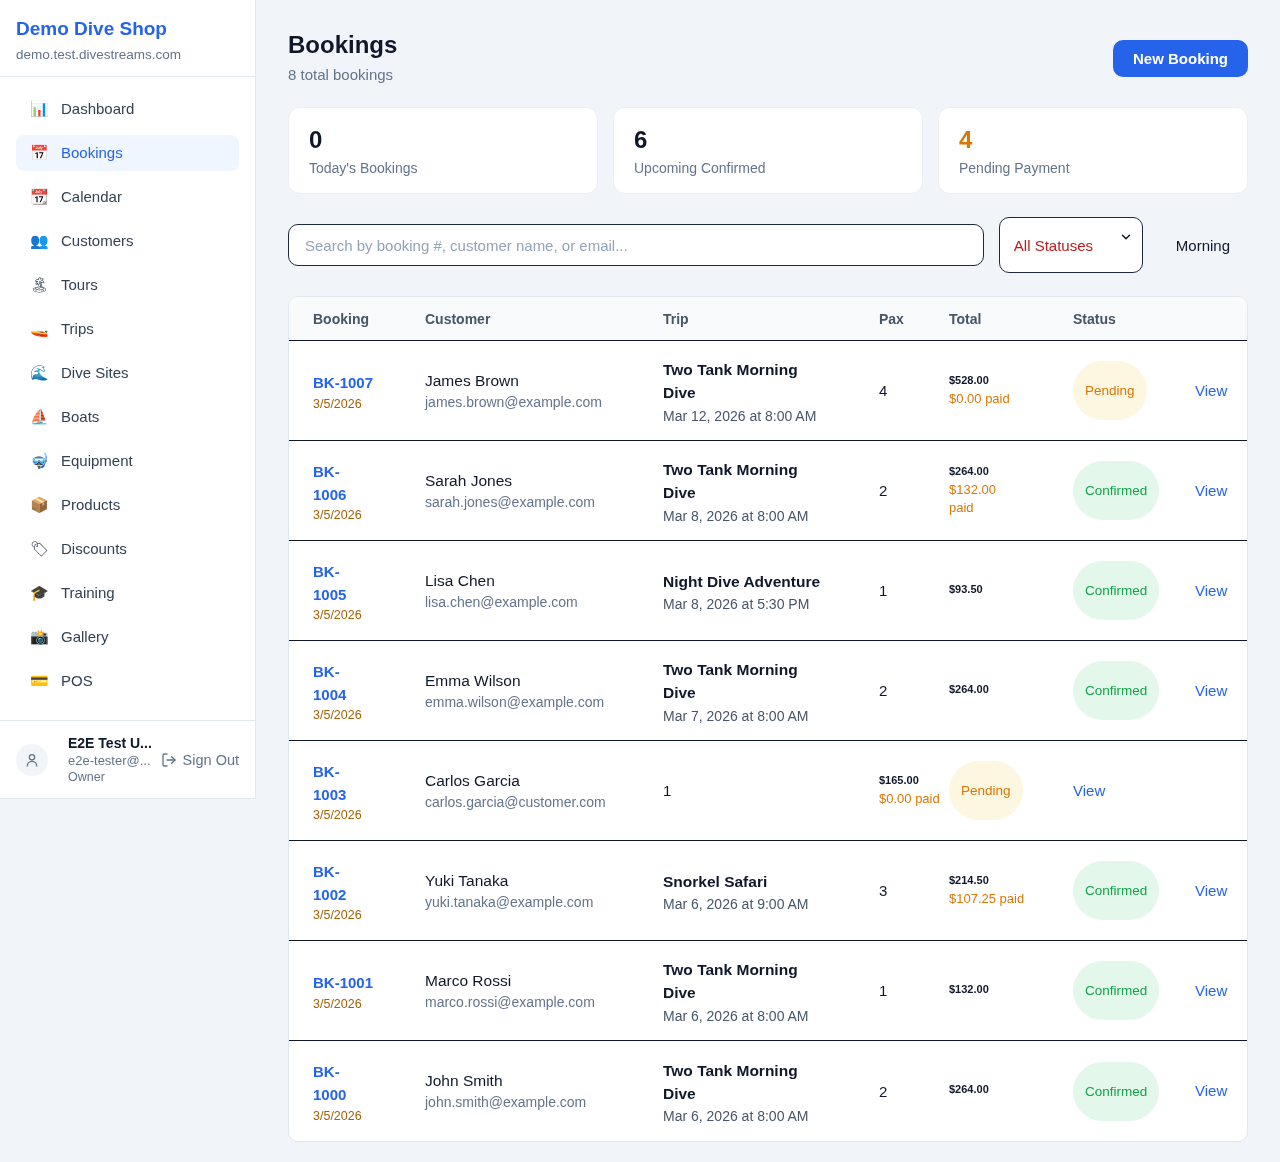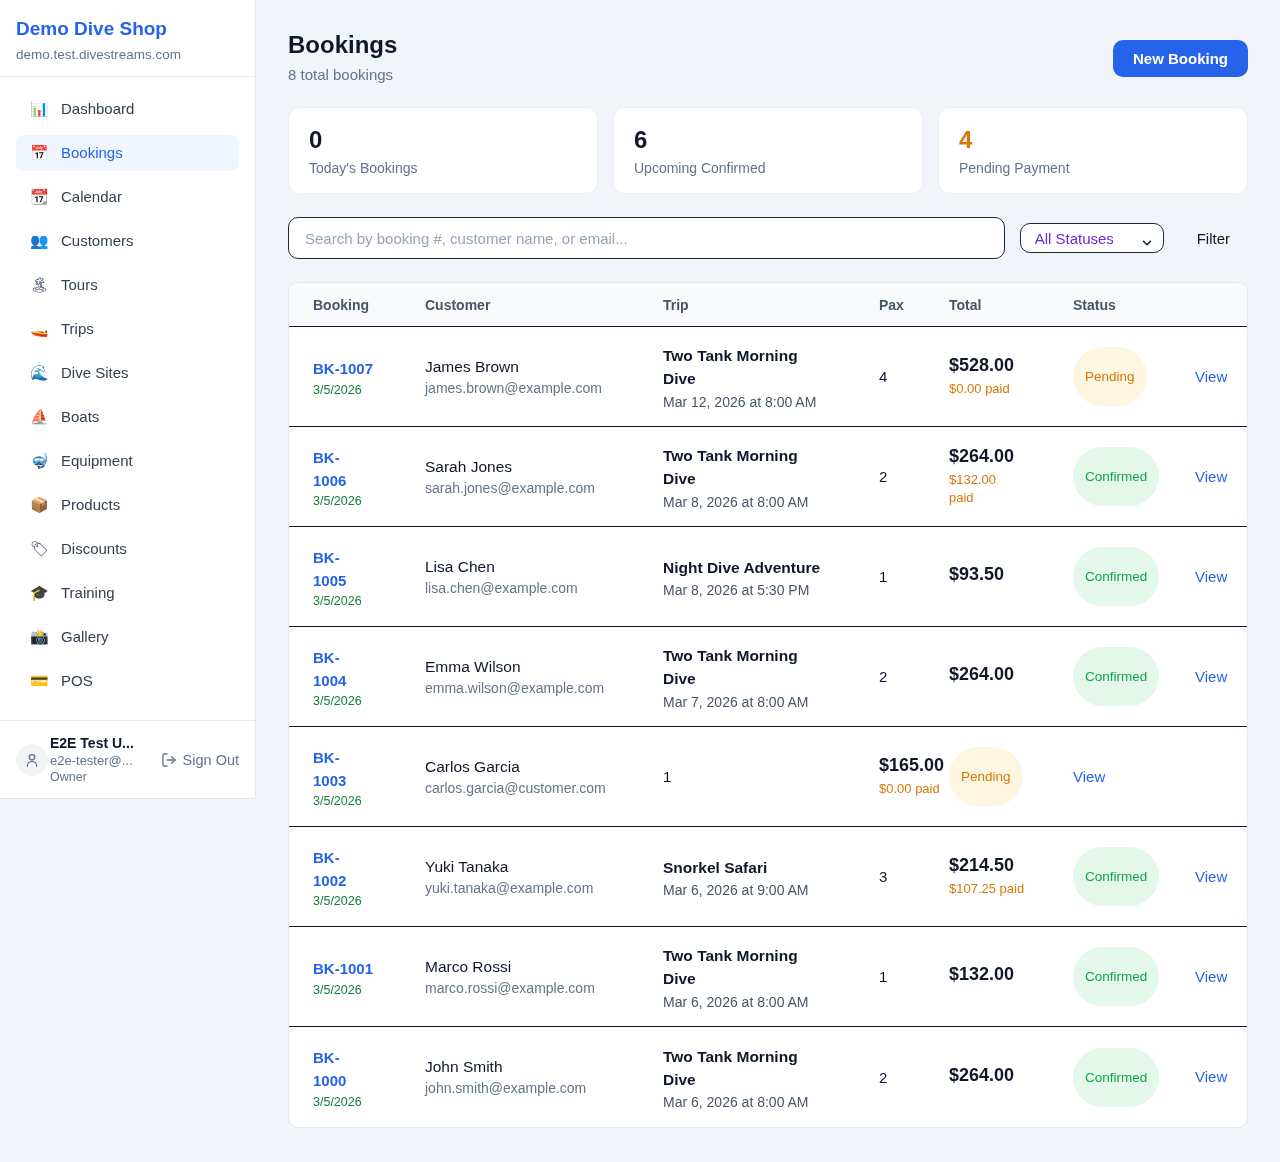--- a/index.html
+++ b/index.html
@@ -32,21 +32,21 @@
     padding:0 14px;
     border-radius:8px;
     font-size:15px; color:#334155;
     cursor:pointer;
   }
   .nav-item .nav-icon { font-size:15px; width:18px; text-align:center; }
   .nav-item.active { background:#eff6ff; color:#2563eb; }
   .user-section {
     border-top:1px solid #e2e8f0;
     padding:14px 16px;
-    display:flex; align-items:center; gap:2px;
+    display:flex; align-items:center; gap:20px;
   }
   .avatar {
     width:32px; height:32px; border-radius:50%;
     background:#f1f5f9; flex:0 0 32px;
     display:flex; align-items:center; justify-content:center;
   }
   .user-meta { flex:1 1 auto; min-width:0; }
   .user-name { font-size:14px; font-weight:700; color:#0f172a; white-space:nowrap; }
   .user-email { font-size:13px; color:#64748b; margin-top:2px; white-space:nowrap; }
   .user-role { font-size:12.5px; color:#64748b; margin-top:2px; }
@@ -81,23 +81,23 @@
   .filter-row { display:flex; align-items:center; gap:15px; margin-bottom:23px; }
   .search-input {
     flex:1 1 auto; height:42px;
     border:1px solid #1e293b; border-radius:10px;
     padding:0 16px; font-size:15px; font-family:inherit;
     color:#0f172a; background:#ffffff; outline:none;
   }
   .search-input::placeholder { color:#94a3b8; }
   .select-wrap { position:relative; width:144px; flex:0 0 144px; }
   .status-select {
-    width:100%; height:30px;
+    width:100%; height:56px;
     border:1px solid #1e293b; border-radius:10px;
-    background:#ffffff; font-family:inherit; font-size:15px; color:#6d28d9;
+    background:#ffffff; font-family:inherit; font-size:15px; color:#b91c1c;
     padding:0 30px 0 14px;
     -webkit-appearance:none; appearance:none; cursor:pointer;
   }
   .select-chevron { position:absolute; right:10px; top:13px; pointer-events:none; }
   .btn-filter {
     background:none; border:none; font-family:inherit;
     font-size:15px; color:#0f172a; cursor:pointer; padding:0 18px;
   }
 
   
@@ -110,27 +110,27 @@
     display:grid;
     grid-template-columns:112px 238px 216px 70px 124px 122px 1fr;
     padding:0 24px; align-items:center;
   }
   .thead { background:#f8fafc; height:44px; border-bottom:1px solid #0f172a; }
   .th { font-size:14px; font-weight:600; color:#475569; }
   .trow { min-height:100px; padding-top:12px; padding-bottom:12px; }
   .trow:not(:last-child) { border-bottom:1px solid #0f172a; }
 
   .bk-id { color:#2563eb; font-size:15px; font-weight:600; line-height:1.55; white-space:pre-line; text-decoration:none; display:inline-block; cursor:pointer; }
-  .bk-date { color:#15803d; font-size:12.5px; margin-top:2px; }
+  .bk-date { color:#a16207; font-size:12.5px; margin-top:2px; }
   .cust-name { font-size:15.5px; color:#0f172a; }
   .cust-email { font-size:14px; color:#64748b; margin-top:4px; }
   .trip-name { font-size:15.5px; font-weight:700; color:#0f172a; line-height:1.5; white-space:pre-line; }
   .trip-date { font-size:14px; color:#475569; margin-top:3px; }
   .pax { font-size:15px; color:#0f172a; }
-  .total-amt { font-size:18px; font-weight:700; color:#0f172a; }
+  .total-amt { font-size:11px; font-weight:700; color:#0f172a; }
   .total-paid { font-size:13px; color:#d97706; margin-top:4px; line-height:1.4; white-space:pre-line; }
   .badge {
     display:inline-block; padding:22px 12px; border-radius:999px;
     font-size:13.5px; font-weight:500;
   }
   .badge[data-status="pending"] { background:#fdf6e0; color:#d97706; }
   .badge[data-status="confirmed"] { background:#e3f7eb; color:#16a34a; }
   .view-link { color:#2563eb; font-size:15px; text-decoration:none; cursor:pointer; }
 </style>
 </head>
@@ -251,21 +251,21 @@
   <div class="filter-row">
     <input class="search-input" type="text" placeholder="Search by booking #, customer name, or email..." style="">
     <div class="select-wrap">
       <select class="status-select">
         <option>All Statuses</option>
       </select>
       <svg class="select-chevron" width="14" height="14" viewBox="0 0 24 24" fill="none" stroke="#0f172a" stroke-width="2.5" stroke-linecap="round" stroke-linejoin="round">
         <polyline points="6 9 12 15 18 9"></polyline>
       </svg>
     </div>
-    <button class="btn-filter">Filter</button>
+    <button class="btn-filter">Morning</button>
   </div>
 
   <div class="table-card">
     <div class="tgrid thead">
       <div class="th">Booking</div>
       <div class="th">Customer</div>
       <div class="th">Trip</div>
       <div class="th">Pax</div>
       <div class="th">Total</div>
       <div class="th">Status</div>

